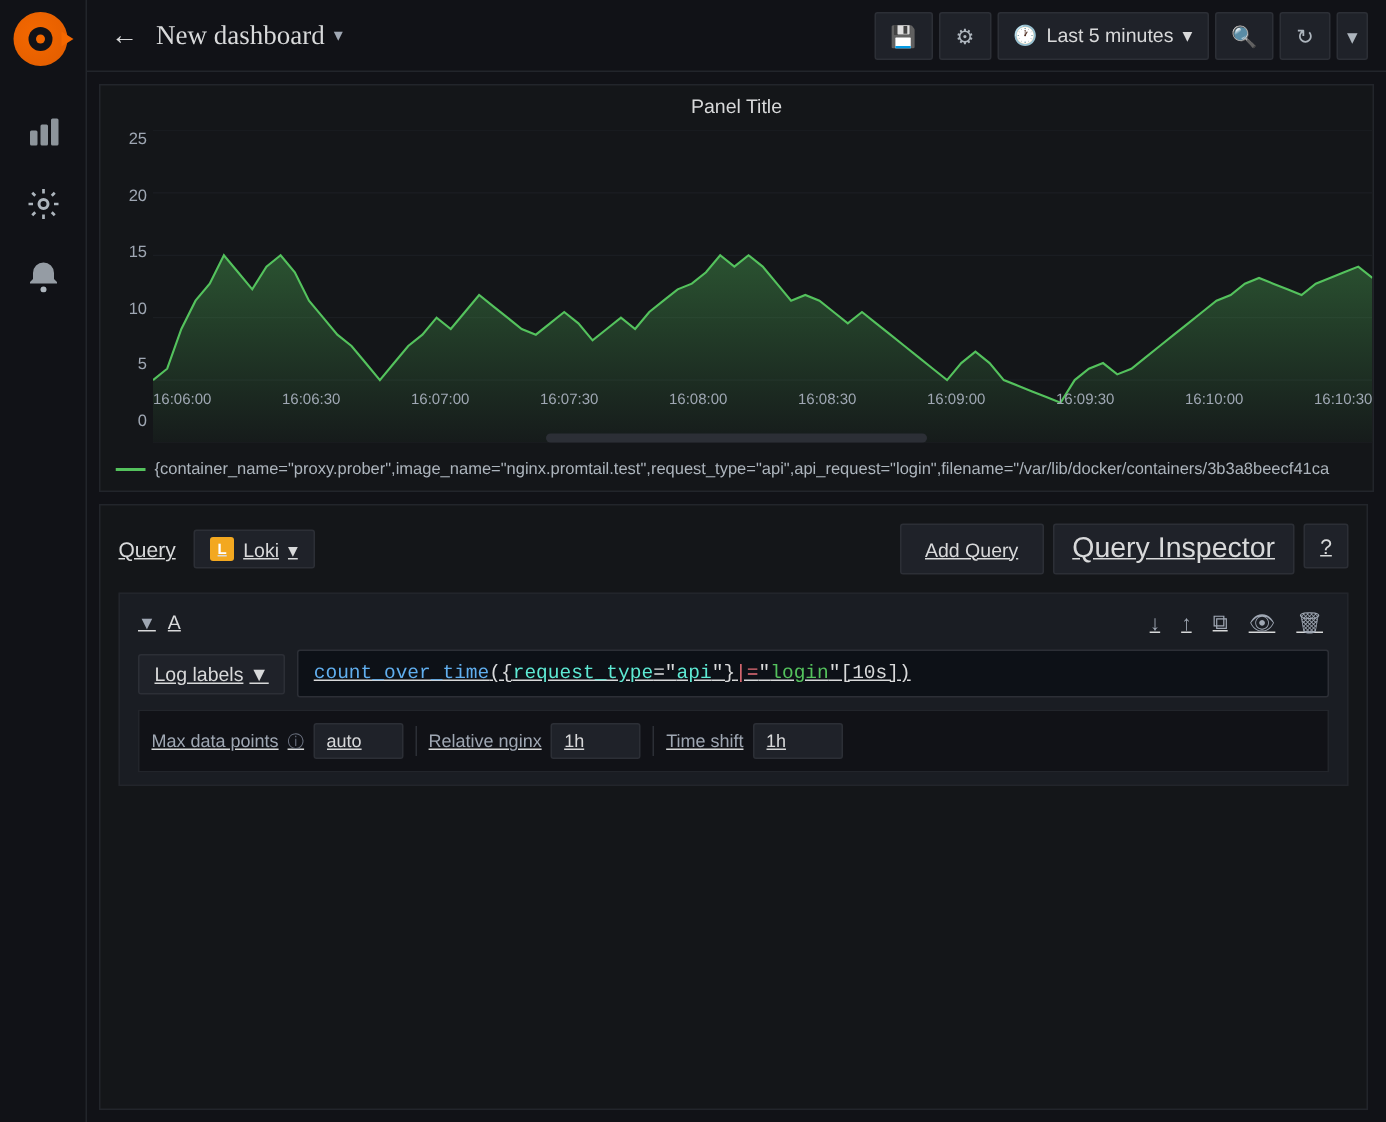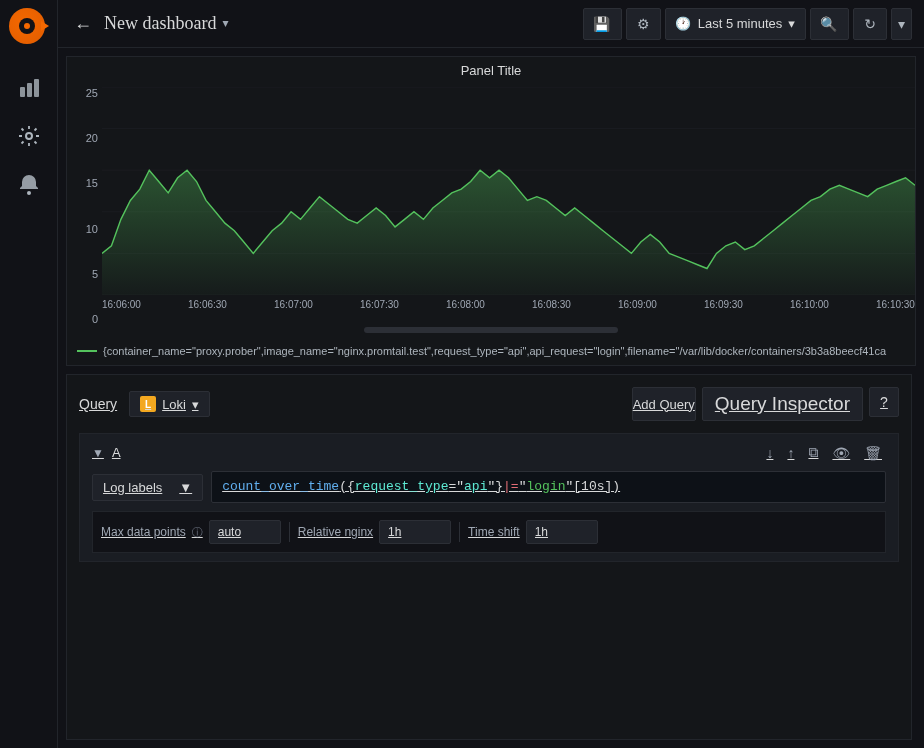--- a/index.html
+++ b/index.html
@@ -173,21 +173,21 @@
       overflow: hidden;
       display: flex;
       flex-direction: column;
     }
 
     .panel-chart {
       background: #141619;
       border: 1px solid #22252b;
       margin: 8px;
       flex: 0 0 auto;
-      height: 310px;
+      height: 272px;
       position: relative;
       overflow: hidden;
     }
 
     .panel-title-bar {
       position: absolute;
       top: 0;
       left: 0;
       right: 0;
       text-align: center;
@@ -313,21 +313,21 @@
     }
     .query-actions {
       margin-left: auto;
       display: flex;
       gap: 6px;
     }
     .add-query-btn {
       background: #1f2229;
       border: 1px solid #2c2f36;
       color: #d8d9da;
-      padding: 5px 0;
+      padding: 5px 16px;
       cursor: pointer;
       border-radius: 2px;
       font-size: 13px;
     }
     .query-inspector-btn {
       background: #1f2229;
       border: 1px solid #2c2f36;
       color: #d8d9da;
       padding: 5px 12px;
       cursor: pointer;
@@ -393,21 +393,21 @@
     .log-labels-btn {
       background: #1f2229;
       border: 1px solid #2c2f36;
       color: #d8d9da;
       padding: 5px 10px;
       cursor: pointer;
       border-radius: 2px;
       font-size: 13px;
       display: flex;
       align-items: center;
-      gap: 17px;
+      gap: 4px;
       white-space: nowrap;
     }
 
     .query-expr {
       flex: 1;
       background: #0d1117;
       border: 1px solid #2c2f36;
       color: #d8d9da;
       padding: 6px 10px;
       font-family: 'Courier New', monospace;
@@ -446,21 +446,21 @@
       font-size: 11px;
       cursor: default;
     }
     .option-input {
       background: #1f2229;
       border: 1px solid #2c2f36;
       color: #d8d9da;
       padding: 4px 8px;
       border-radius: 2px;
       font-size: 12px;
-      width: 72px;
+      width: 60px;
     }
     .option-divider {
       width: 1px;
       height: 20px;
       background: #2c2f36;
     }
   </style>
 </head>
 <body>
 

